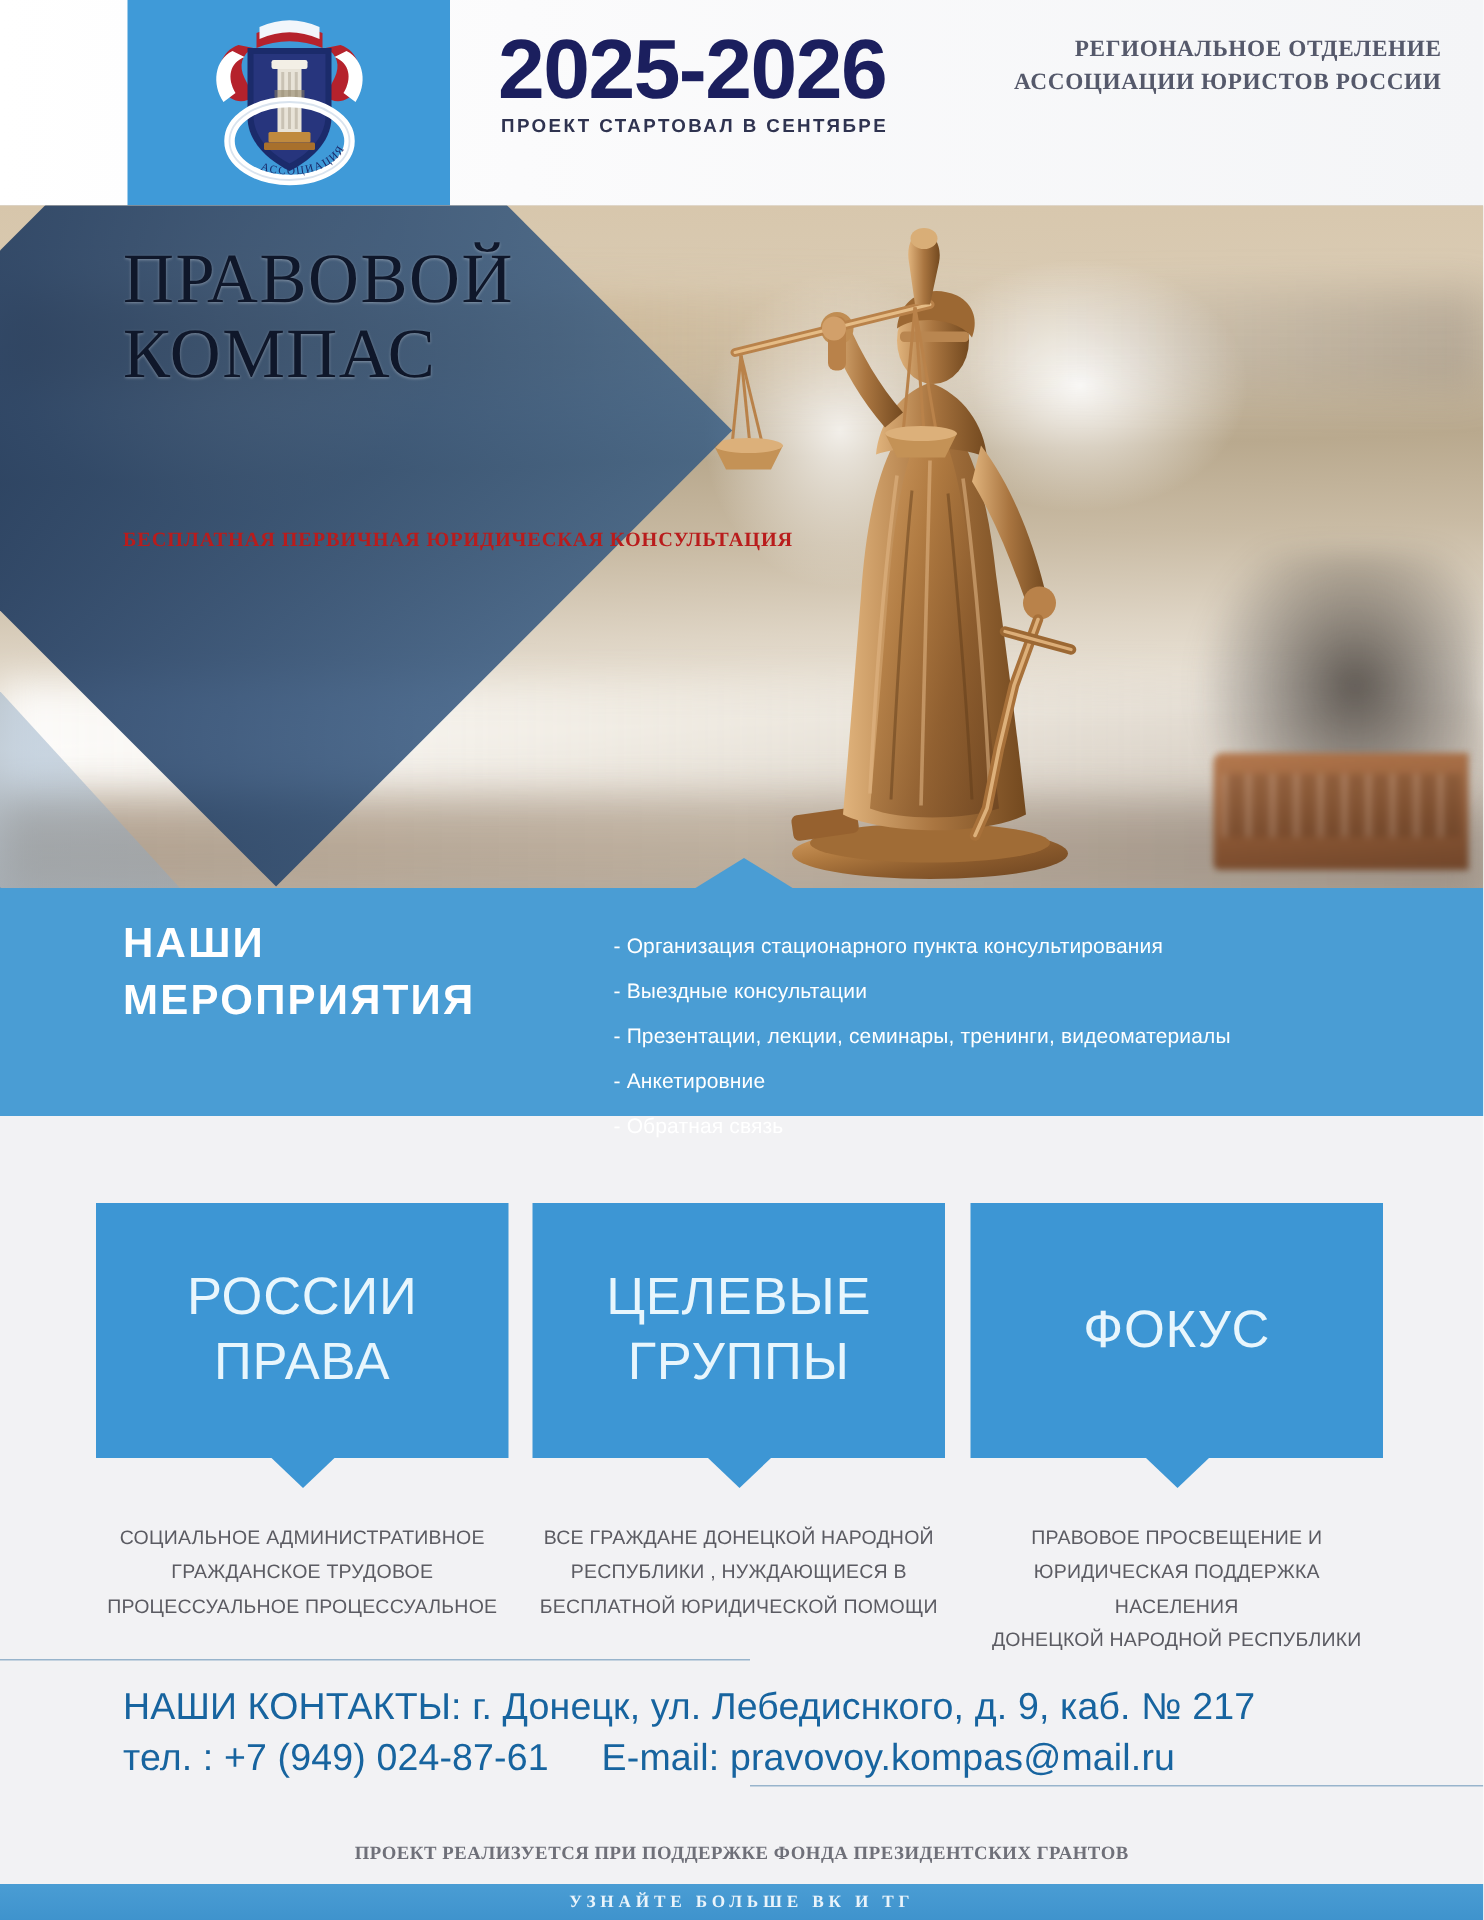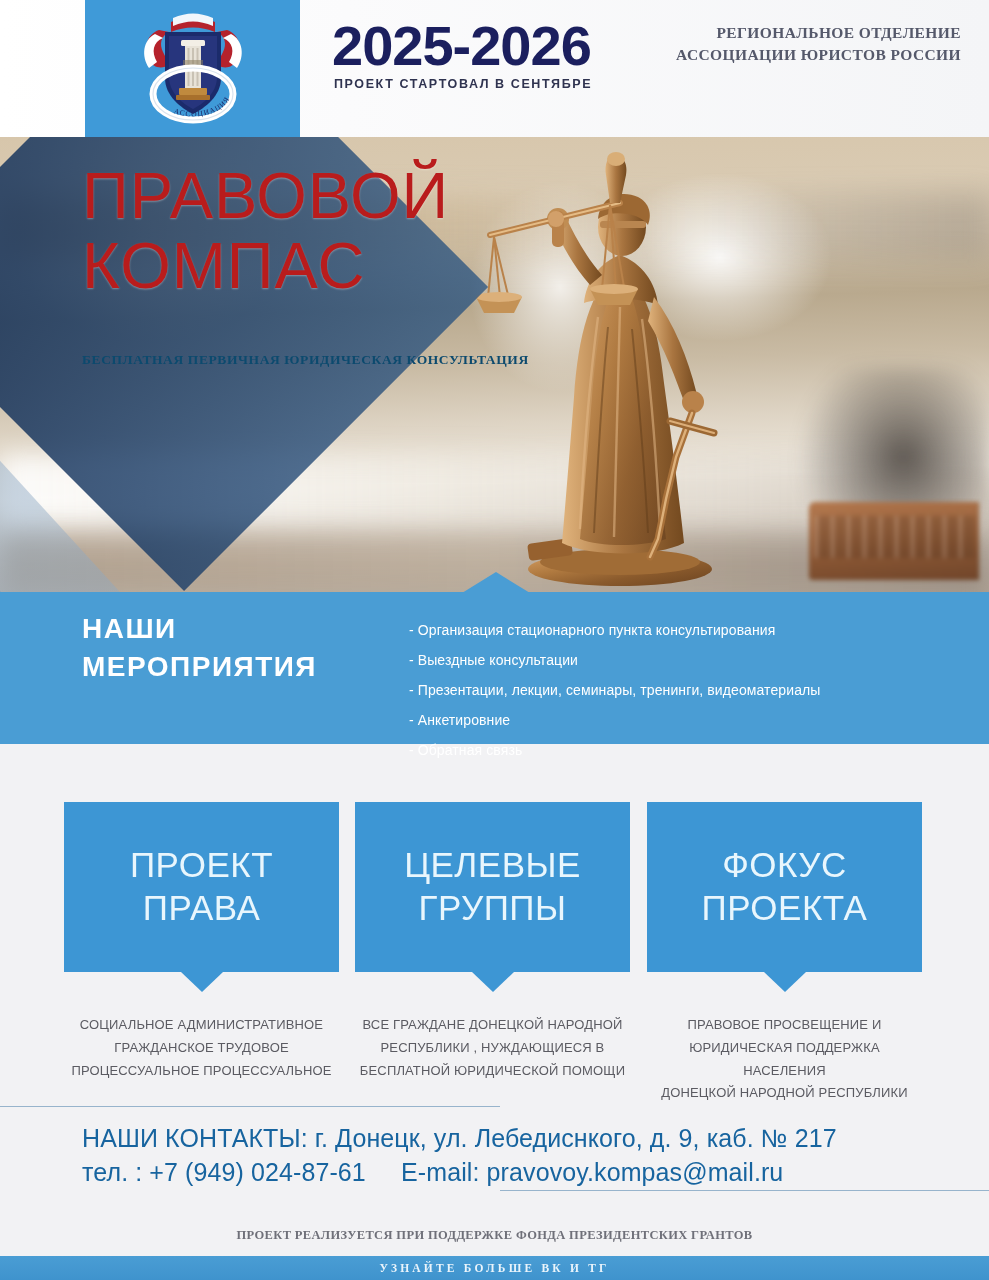--- a/index.html
+++ b/index.html
@@ -129,33 +129,33 @@
     clip-path: polygon(0% 20%, 62% 100%, 0% 100%);
   }
   .diag-3 {
     left:-40px; top:280px; width:420px; height:340px;
     background: linear-gradient(135deg, rgba(150,175,200,.55), rgba(110,145,180,.25));
     clip-path: polygon(0% 0%, 74% 100%, 40% 100%, 0% 42%);
   }
 
   .hero-title {
     position:absolute; left: 82px; top: 24px;
-    font-family: Liberation Sans, sans-serif;
-    font-size: 65px; font-weight: 400;
+    font-family: Liberation Serif, serif;
+    font-size: 47px; font-weight: 400;
     letter-spacing: 1px;
     line-height: 1.07;
-    color: #b91c1c;
+    color: #0f172a;
     text-shadow: 0 1px 2px rgba(255,255,255,.35);
   }
   .hero-sub {
     position:absolute; left: 82px; top: 215px;
     font-family: "Liberation Serif", serif;
     font-size: 13.5px; font-weight: 700;
     letter-spacing: 0.6px;
-    color: #0c4a6e;
+    color: #b91c1c;
   }
 
   
   .statue { position:absolute; left: 470px; top: 10px; width: 340px; height: 450px; }
 
   
   .events {
     position:absolute; left:0; top: 592px;
     width: 989px; height: 152px;
     background: #4a9dd4;
@@ -430,21 +430,21 @@
       <li>- Анкетировние</li>
       <li>- Обратная связь</li>
     </ul>
   </div>
 
   <div class="cards">
 
     <div class="card-col col-1">
       <div class="card-box">
         <div class="card-title">
-          <div>ПРОЕКТ</div>
+          <div>РОССИИ</div>
           <div>ПРАВА</div>
         </div>
       </div>
       <div class="card-text">
         <div>СОЦИАЛЬНОЕ АДМИНИСТРАТИВНОЕ</div>
         <div>ГРАЖДАНСКОЕ ТРУДОВОЕ</div>
         <div>ПРОЦЕССУАЛЬНОЕ ПРОЦЕССУАЛЬНОЕ</div>
       </div>
     </div>
 
@@ -459,21 +459,20 @@
         <div>ВСЕ ГРАЖДАНЕ ДОНЕЦКОЙ НАРОДНОЙ</div>
         <div>РЕСПУБЛИКИ , НУЖДАЮЩИЕСЯ В</div>
         <div>БЕСПЛАТНОЙ ЮРИДИЧЕСКОЙ ПОМОЩИ</div>
       </div>
     </div>
 
     <div class="card-col col-3">
       <div class="card-box">
         <div class="card-title">
           <div>ФОКУС</div>
-          <div>ПРОЕКТА</div>
         </div>
       </div>
       <div class="card-text">
         <div>ПРАВОВОЕ ПРОСВЕЩЕНИЕ И</div>
         <div>ЮРИДИЧЕСКАЯ ПОДДЕРЖКА НАСЕЛЕНИЯ</div>
         <div>ДОНЕЦКОЙ НАРОДНОЙ РЕСПУБЛИКИ</div>
       </div>
     </div>
   </div>
 

